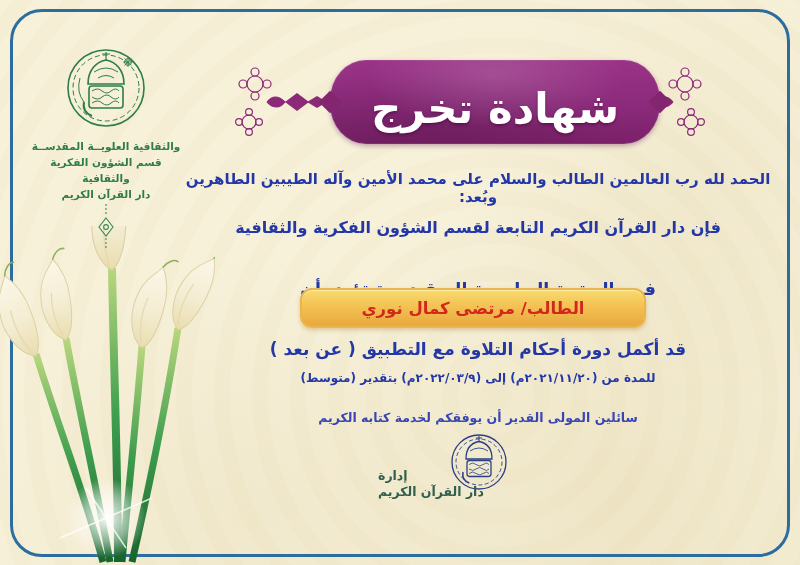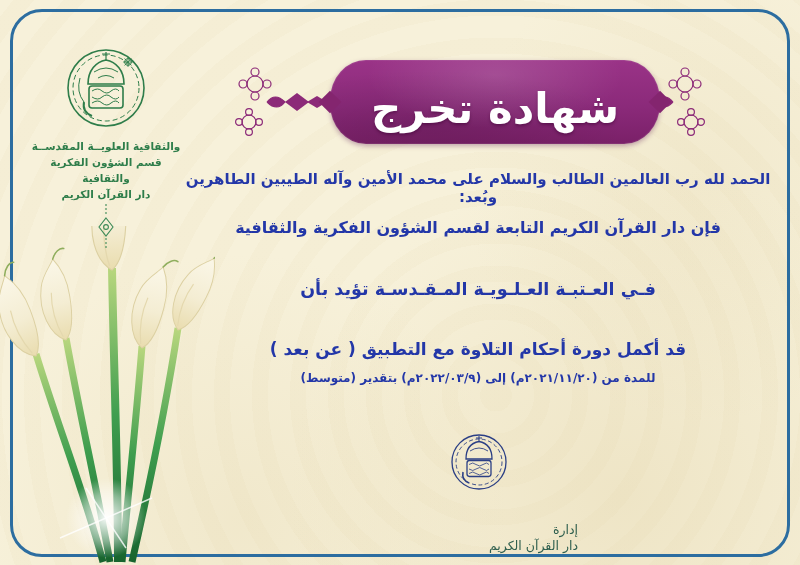--- a/index.html
+++ b/index.html
@@ -58,22 +58,22 @@
   .pill{
     position:absolute; left:300px; top:288px; width:342px; height:36px;
     border-radius:12px; border:2px solid #eab54e;
     background:linear-gradient(180deg,#f9da6e 0%, #f3c052 48%, #e8a83e 100%);
     box-shadow:0 2px 4px rgba(175,120,25,0.35), inset 0 1px 0 #fdeea8;
     display:flex; align-items:center; justify-content:center;
   }
   .pill-text{color:#d2281c; font-weight:bold; font-size:16.5px; direction:rtl;}
   
   .seal{position:absolute; left:444px; top:426px;}
-  .admin{position:absolute; left:378px; top:522px; width:200px; text-align:right;
-         color:#2f5f4e; font-weight:normal; direction:rtl; line-height:16px;}
+  .admin{position:absolute; left:378px; top:468px; width:200px; text-align:left;
+         color:#2f5f4e; font-weight:bold; direction:rtl; line-height:16px;}
   .admin .a1{font-size:12.5px;} .admin .a2{font-size:12.5px;}
   
   .flowers{position:absolute; left:0px; top:226px;}
 </style>
 </head>
 <body>
 
 <div class="cert">
 
   <div class="frame"></div>
@@ -195,23 +195,27 @@
       </g>
     </svg>
     <div class="cartouche"></div>
     <div class="banner-title">شهادة تخرج</div>
   </div>
 
   <div class="line l1 blue">الحمد لله رب العالمين الطالب والسلام على محمد الأمين وآله الطيبين الطاهرين وبُعد:</div>
   <div class="line l2 blue">فإن دار القرآن الكريم التابعة لقسم الشؤون الفكرية والثقافية</div>
   <div class="line l3 blue">فـي العـتبـة العـلـويـة المـقـدسـة تؤيد بأن</div>
 
+  <div class="pill">
+    <span class="pill-text">الطالب/ مرتضى كمال نوري</span>
+  </div>
 
   <div class="line l4 blue">قد أكمل دورة أحكام التلاوة مع التطبيق ( عن بعد )</div>
   <div class="line l5 blue">للمدة من (⁦٢٠٢١/١١/٢٠م⁩) إلى (⁦٢٠٢٢/٠٣/٩م⁩) بتقدير (متوسط)</div>
+  <div class="line l6 blue">سائلين المولى القدير أن يوفقكم لخدمة كتابه الكريم</div>
 
   <svg class="seal" width="70" height="70" viewBox="0 0 70 70">
     <g fill="none" stroke="#2b3f85" stroke-width="1.3">
       <circle cx="35" cy="36" r="27"></circle>
       <circle cx="35" cy="36" r="23" stroke-dasharray="4 2.5" stroke-width="0.9"></circle>
       <path d="M22,33 C22,23 27,17 35,15.5 C43,17 48,23 48,33 Z"></path>
       <path d="M35,15.5 L35,10 M32,12 L38,12" stroke-width="1"></path>
       <rect x="23" y="34.5" width="24" height="16" rx="2.4"></rect>
       <path d="M25,38.5 q4,-3 7,0 q4,3 7,0 q4,-3 6,0" stroke-width="0.8"></path>
       <path d="M25,43 q4,3 7,0 q4,-3 7,0 q4,3 6,0" stroke-width="0.8"></path>

